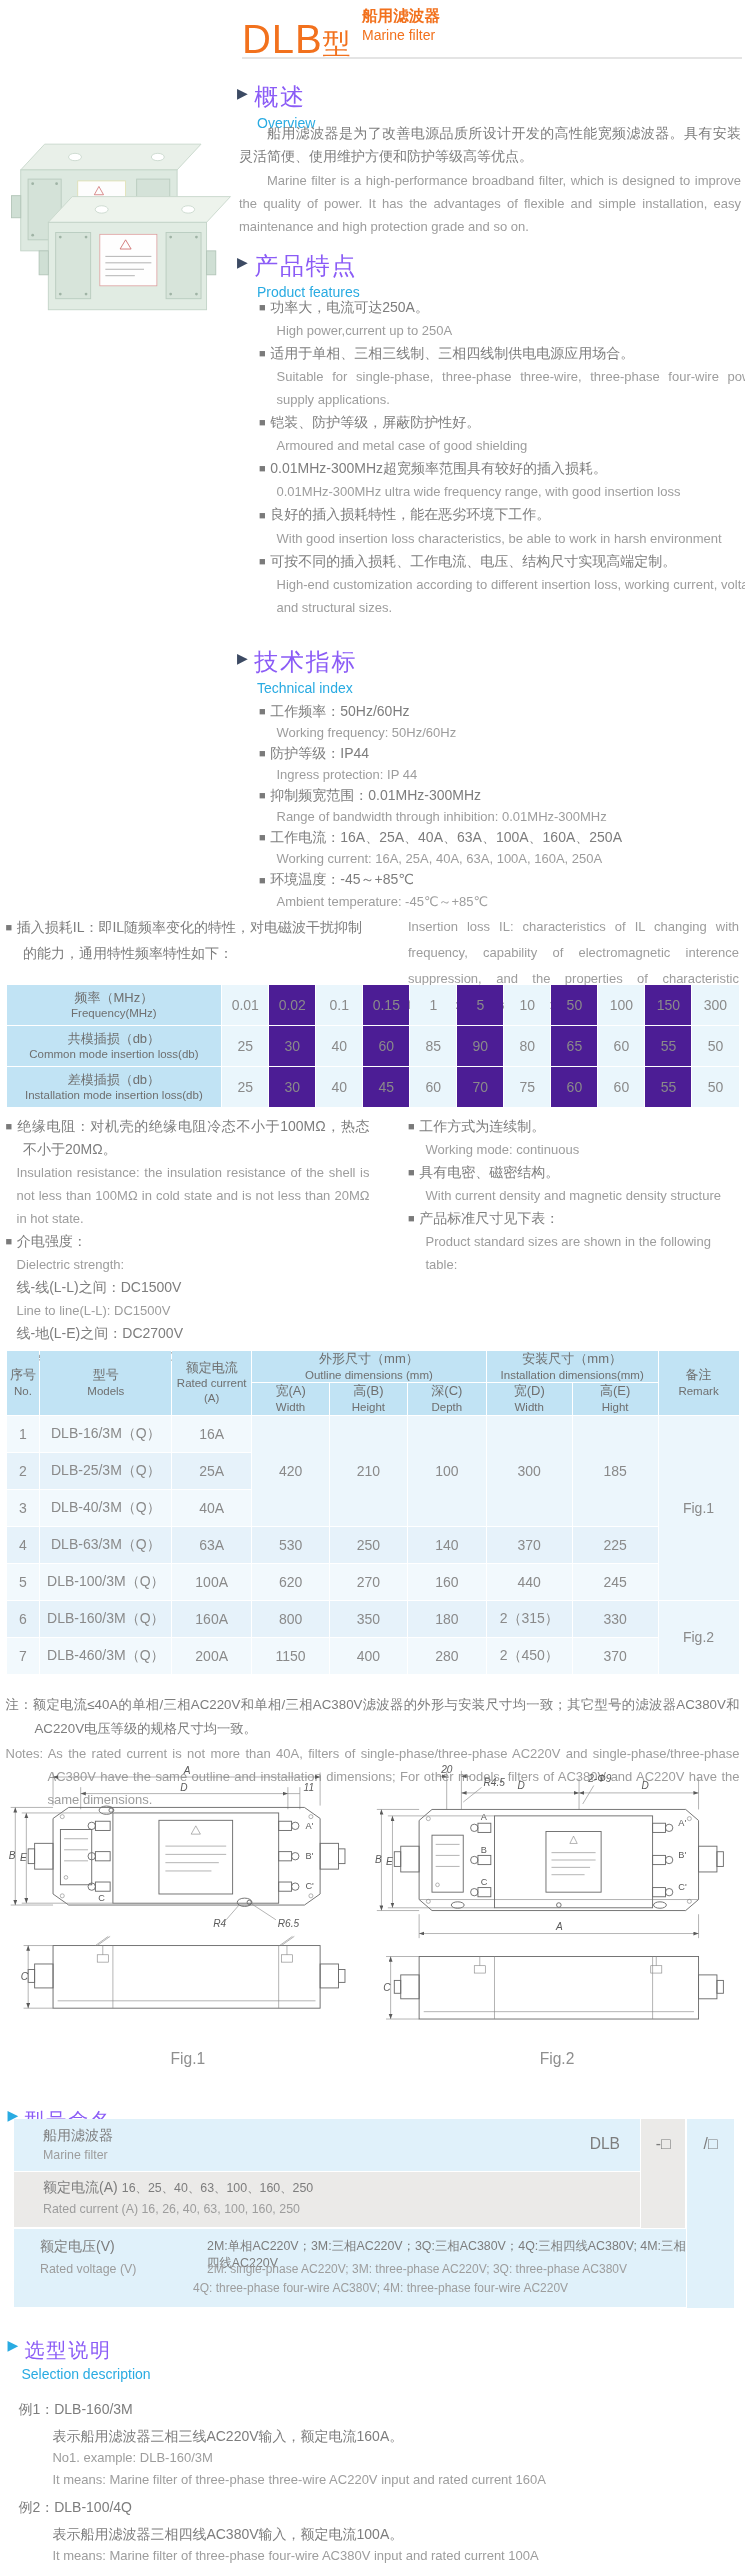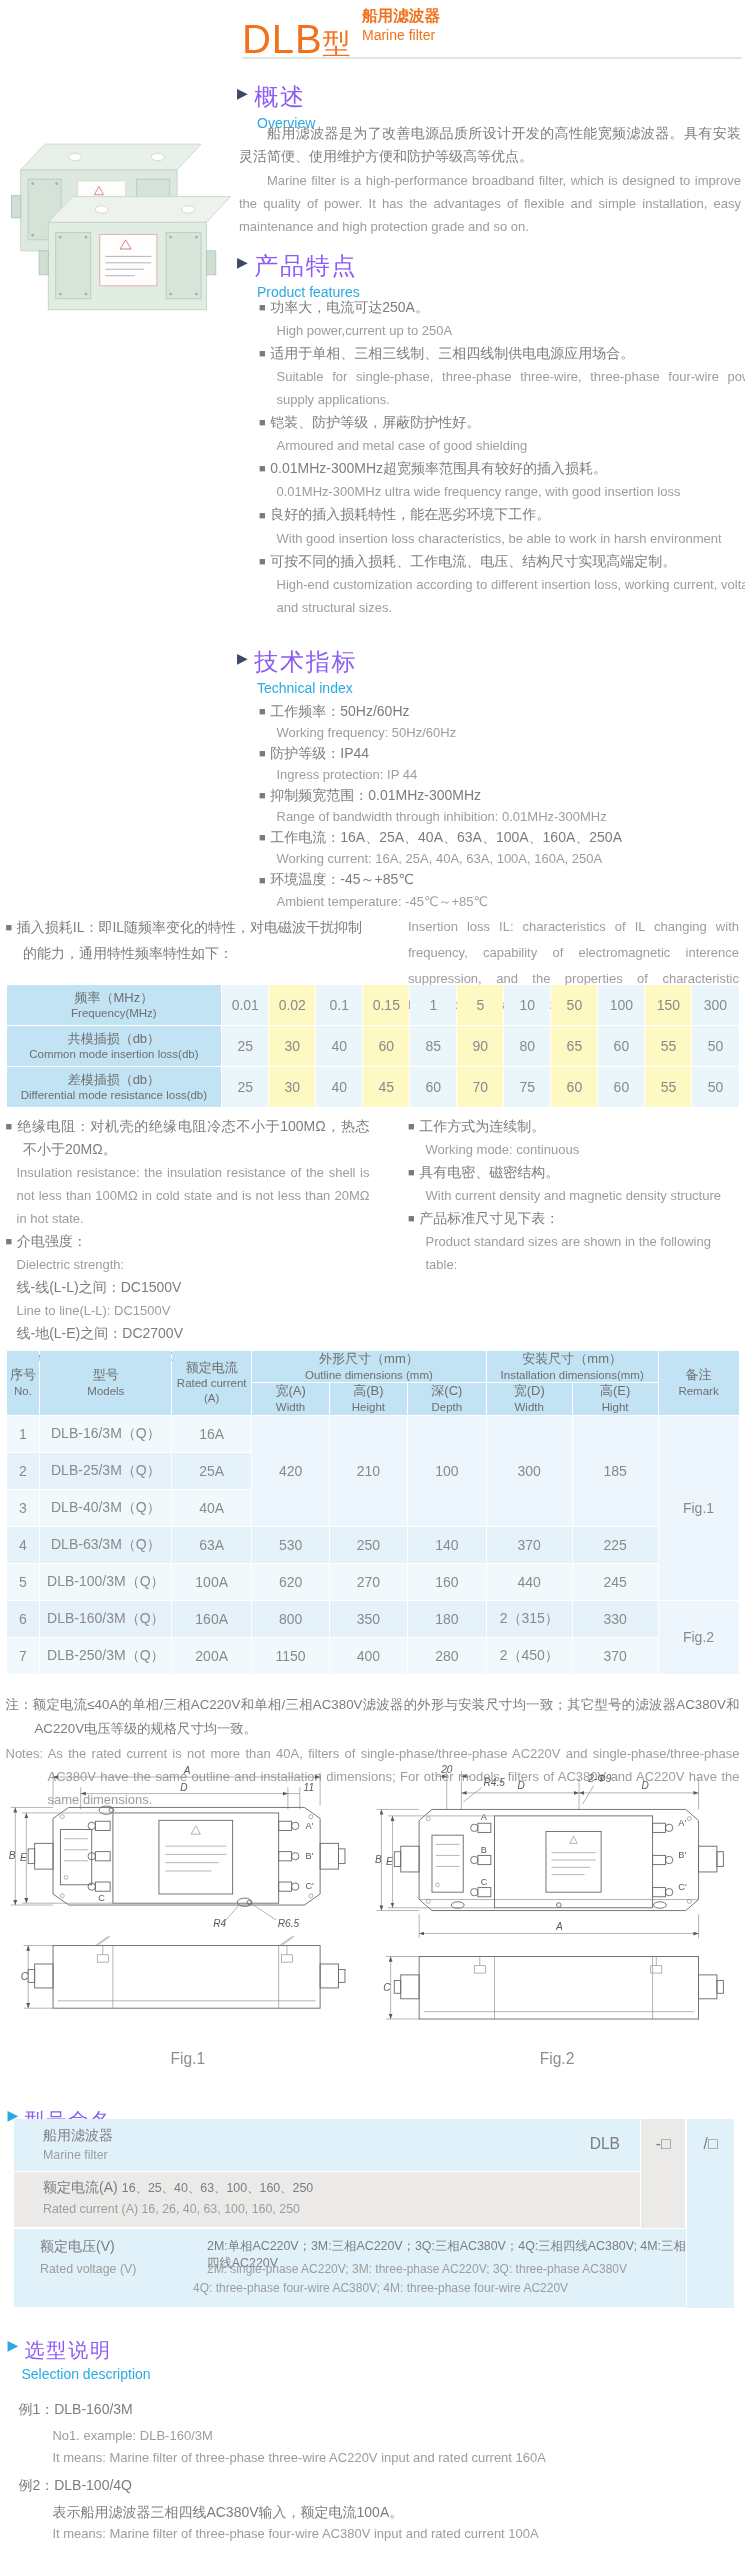--- a/index.html
+++ b/index.html
@@ -39,21 +39,21 @@
   .para { line-height:23px; }
   .indent { text-indent:28px; }
   
   table { border-collapse:separate; border-spacing:1.8px; }
   .freq-table td { text-align:center; vertical-align:middle; }
   .freq-table .rowhead { background:#c1e3f4; width:210px; }
   .freq-table .rowhead .cn { color:#6f6f6f; font-size:13px; line-height:17.5px; }
   .freq-table .rowhead .en { color:#6f6f6f; font-size:11.5px; line-height:14.7px; }
   .freq-table .val { color:#8a8a8a; font-size:14px; height:40px; width:45px; }
   .freq-table .c-odd { background:#eaf6fc; }
-  .freq-table .c-even { background:#fef9c3; }
+  .freq-table .c-even { background:#4c1d95; }
   
   .size-table th { background:#c1e3f4; font-weight:normal; text-align:center; vertical-align:middle; }
   .size-table th .cn { color:#6f6f6f; font-size:13px; line-height:16.6px; }
   .size-table th .en { color:#6f6f6f; font-size:11.5px; line-height:14.7px; }
   .size-table td { text-align:center; vertical-align:middle; color:#8a8a8a; font-size:14px; height:36px; }
   .size-table tr.odd  td { background:#f2f9fd; }
   .size-table tr.even td { background:#e6f2fa; }
   .size-table td.mg { background:#ecf6fc !important; }
   
   .fig-caption { position:absolute; color:#8f8f8f; font-size:15.6px; text-align:center; }
@@ -238,21 +238,21 @@
         <td class="val c-even">90</td>
         <td class="val c-odd">80</td>
         <td class="val c-even">65</td>
         <td class="val c-odd">60</td>
         <td class="val c-even">55</td>
         <td class="val c-odd">50</td>
       </tr>
       <tr>
         <td class="rowhead">
           <div class="cn">差模插损（db）</div>
-          <div class="en">Differential mode resistance loss(db)</div>
+          <div class="en">Installation mode insertion loss(db)</div>
         </td>
         <td class="val c-odd">25</td>
         <td class="val c-even">30</td>
         <td class="val c-odd">40</td>
         <td class="val c-even">45</td>
         <td class="val c-odd">60</td>
         <td class="val c-even">70</td>
         <td class="val c-odd">75</td>
         <td class="val c-even">60</td>
         <td class="val c-odd">60</td>
@@ -392,21 +392,21 @@
         <td>160A</td>
         <td>800</td>
         <td>350</td>
         <td>180</td>
         <td>2（315）</td>
         <td>330</td>
         <td rowspan="2" class="mg">Fig.2</td>
       </tr>
       <tr class="odd">
         <td>7</td>
-        <td>DLB-250/3M（Q）</td>
+        <td>DLB-460/3M（Q）</td>
         <td>200A</td>
         <td>1150</td>
         <td>400</td>
         <td>280</td>
         <td>2（450）</td>
         <td>370</td>
       </tr>
     </tbody>
       </table>
   </div>
@@ -679,20 +679,21 @@
     </div>
   </div>
 
   <div class="sec-head small" style="left:7.4px; top:2337px;">
     <span class="arr blue">▶</span><span class="t">选型说明</span>
     <div class="s">Selection description</div>
   </div>
   <div class="abs" style="left:18.4px; top:2398px; width:718px;">
     <div>
       <div class="ex-title" style="margin-bottom:4.6px;">例1：DLB-160/3M</div>
+      <div class="ex-line-cn" style="padding-left:34px;">表示船用滤波器三相三线AC220V输入，额定电流160A。</div>
       <div class="ex-line-en" style="padding-left:34px;">No1. example: DLB-160/3M</div>
       <div class="ex-line-en" style="padding-left:34px;">It means: Marine filter of three-phase three-wire AC220V input and rated current 160A</div>
     </div>
     <div style="margin-top:5.5px;">
       <div class="ex-title" style="margin-bottom:4.6px;">例2：DLB-100/4Q</div>
       <div class="ex-line-cn" style="padding-left:34px;">表示船用滤波器三相四线AC380V输入，额定电流100A。</div>
       <div class="ex-line-en" style="padding-left:34px;">It means: Marine filter of three-phase four-wire AC380V input and rated current 100A</div>
     </div>
   </div>
 

